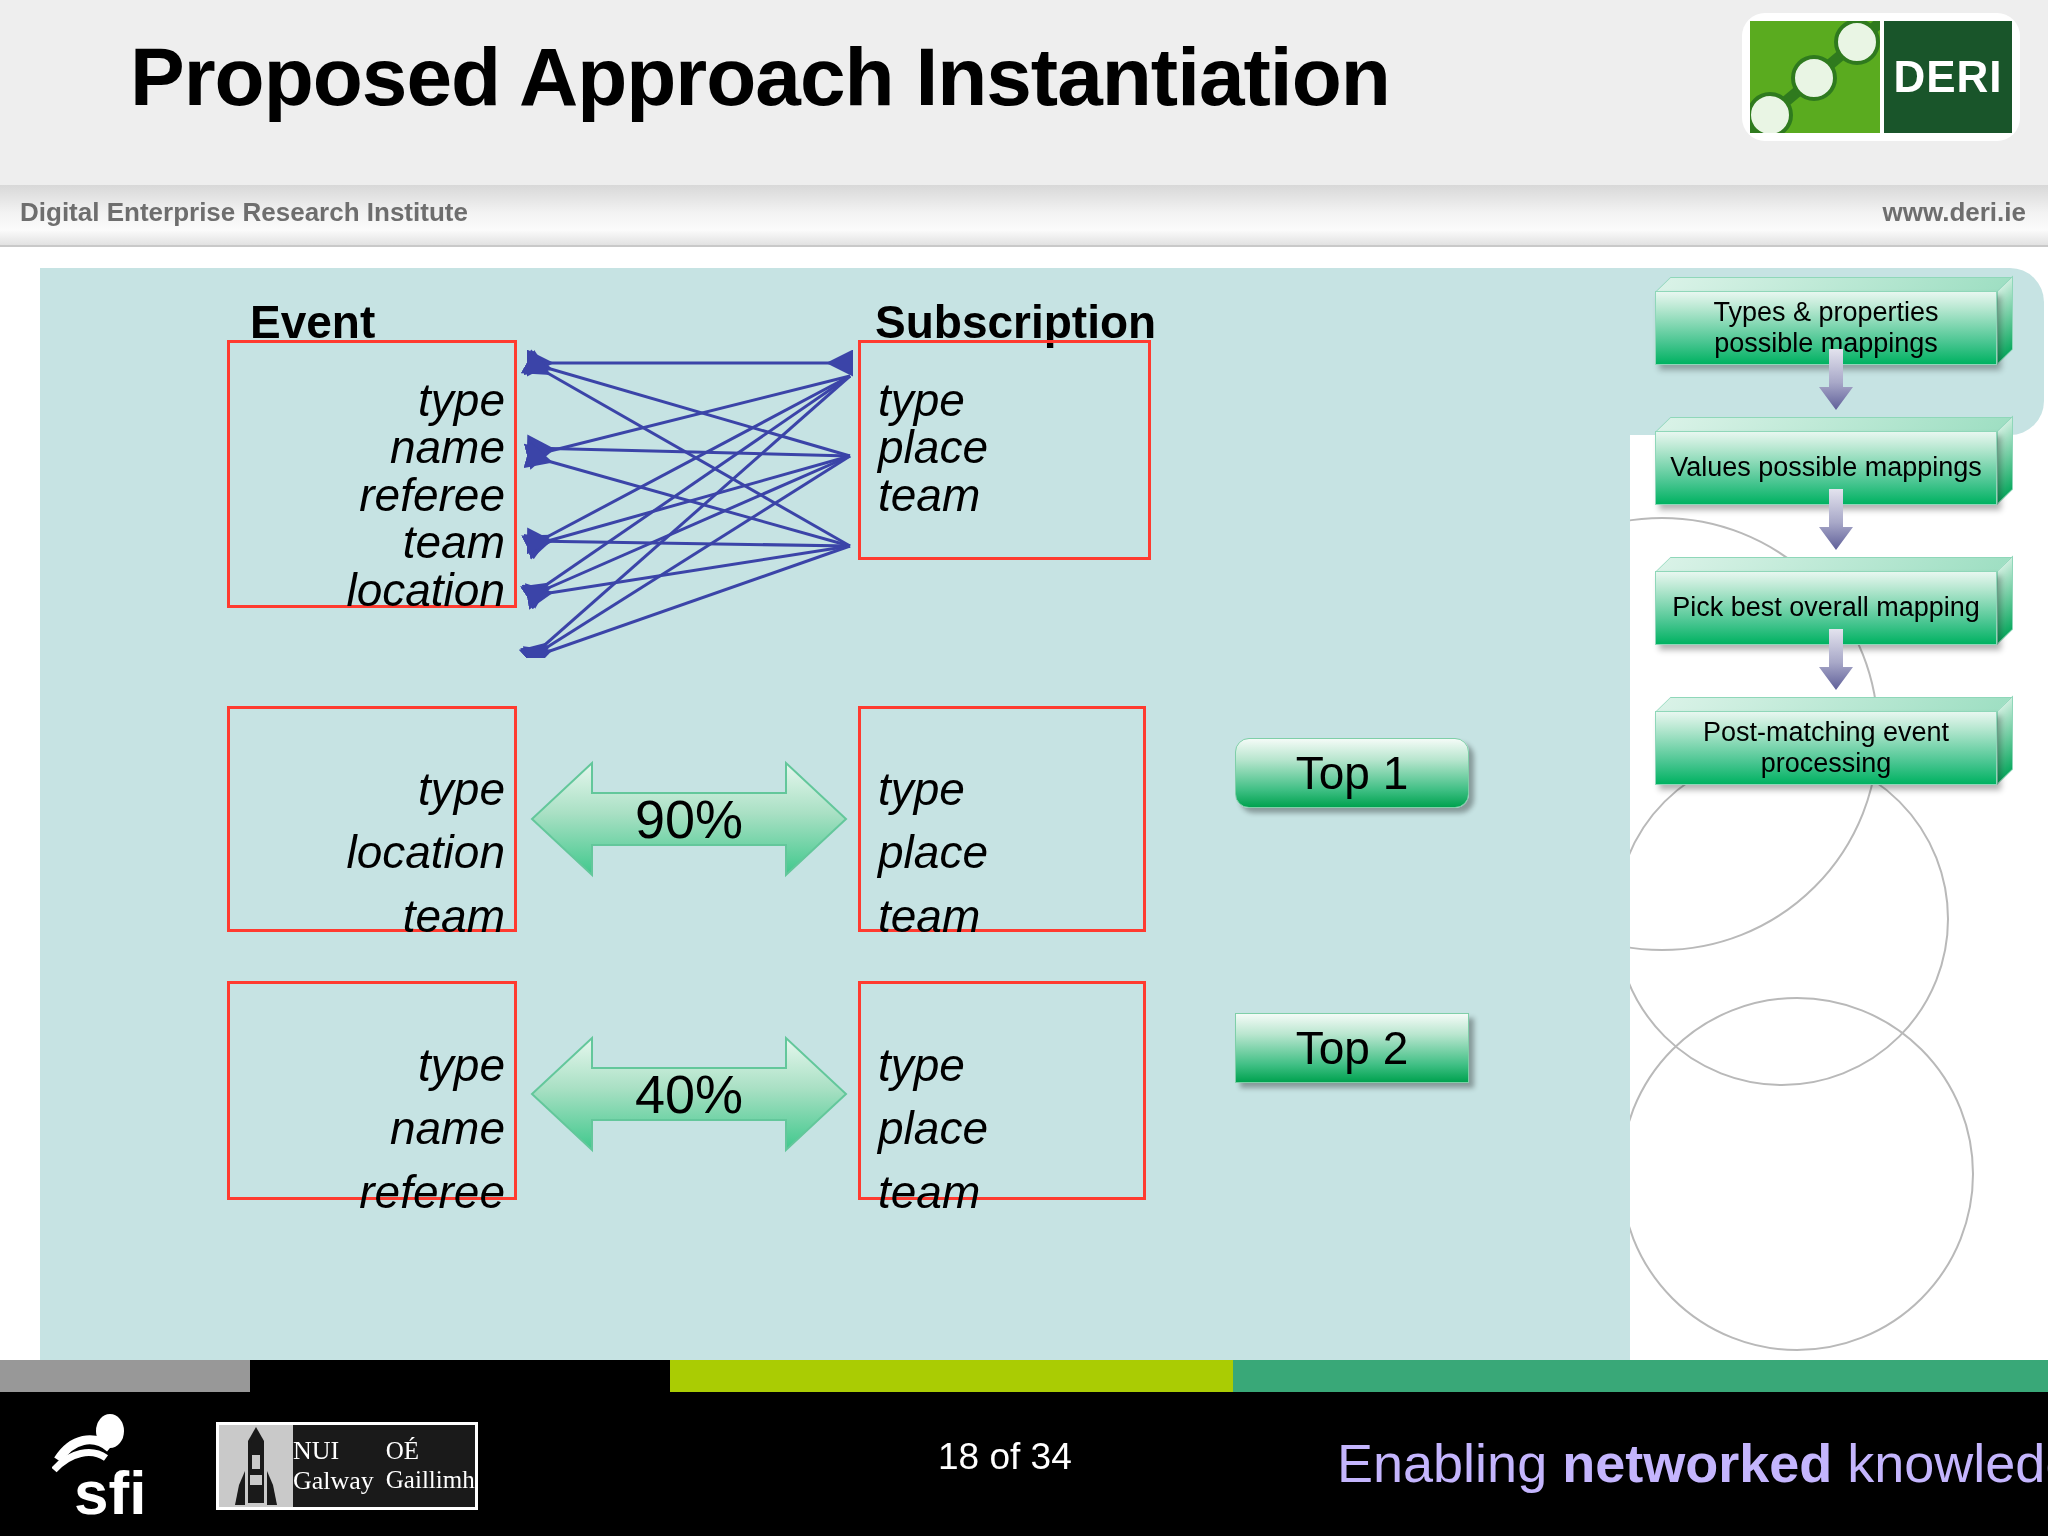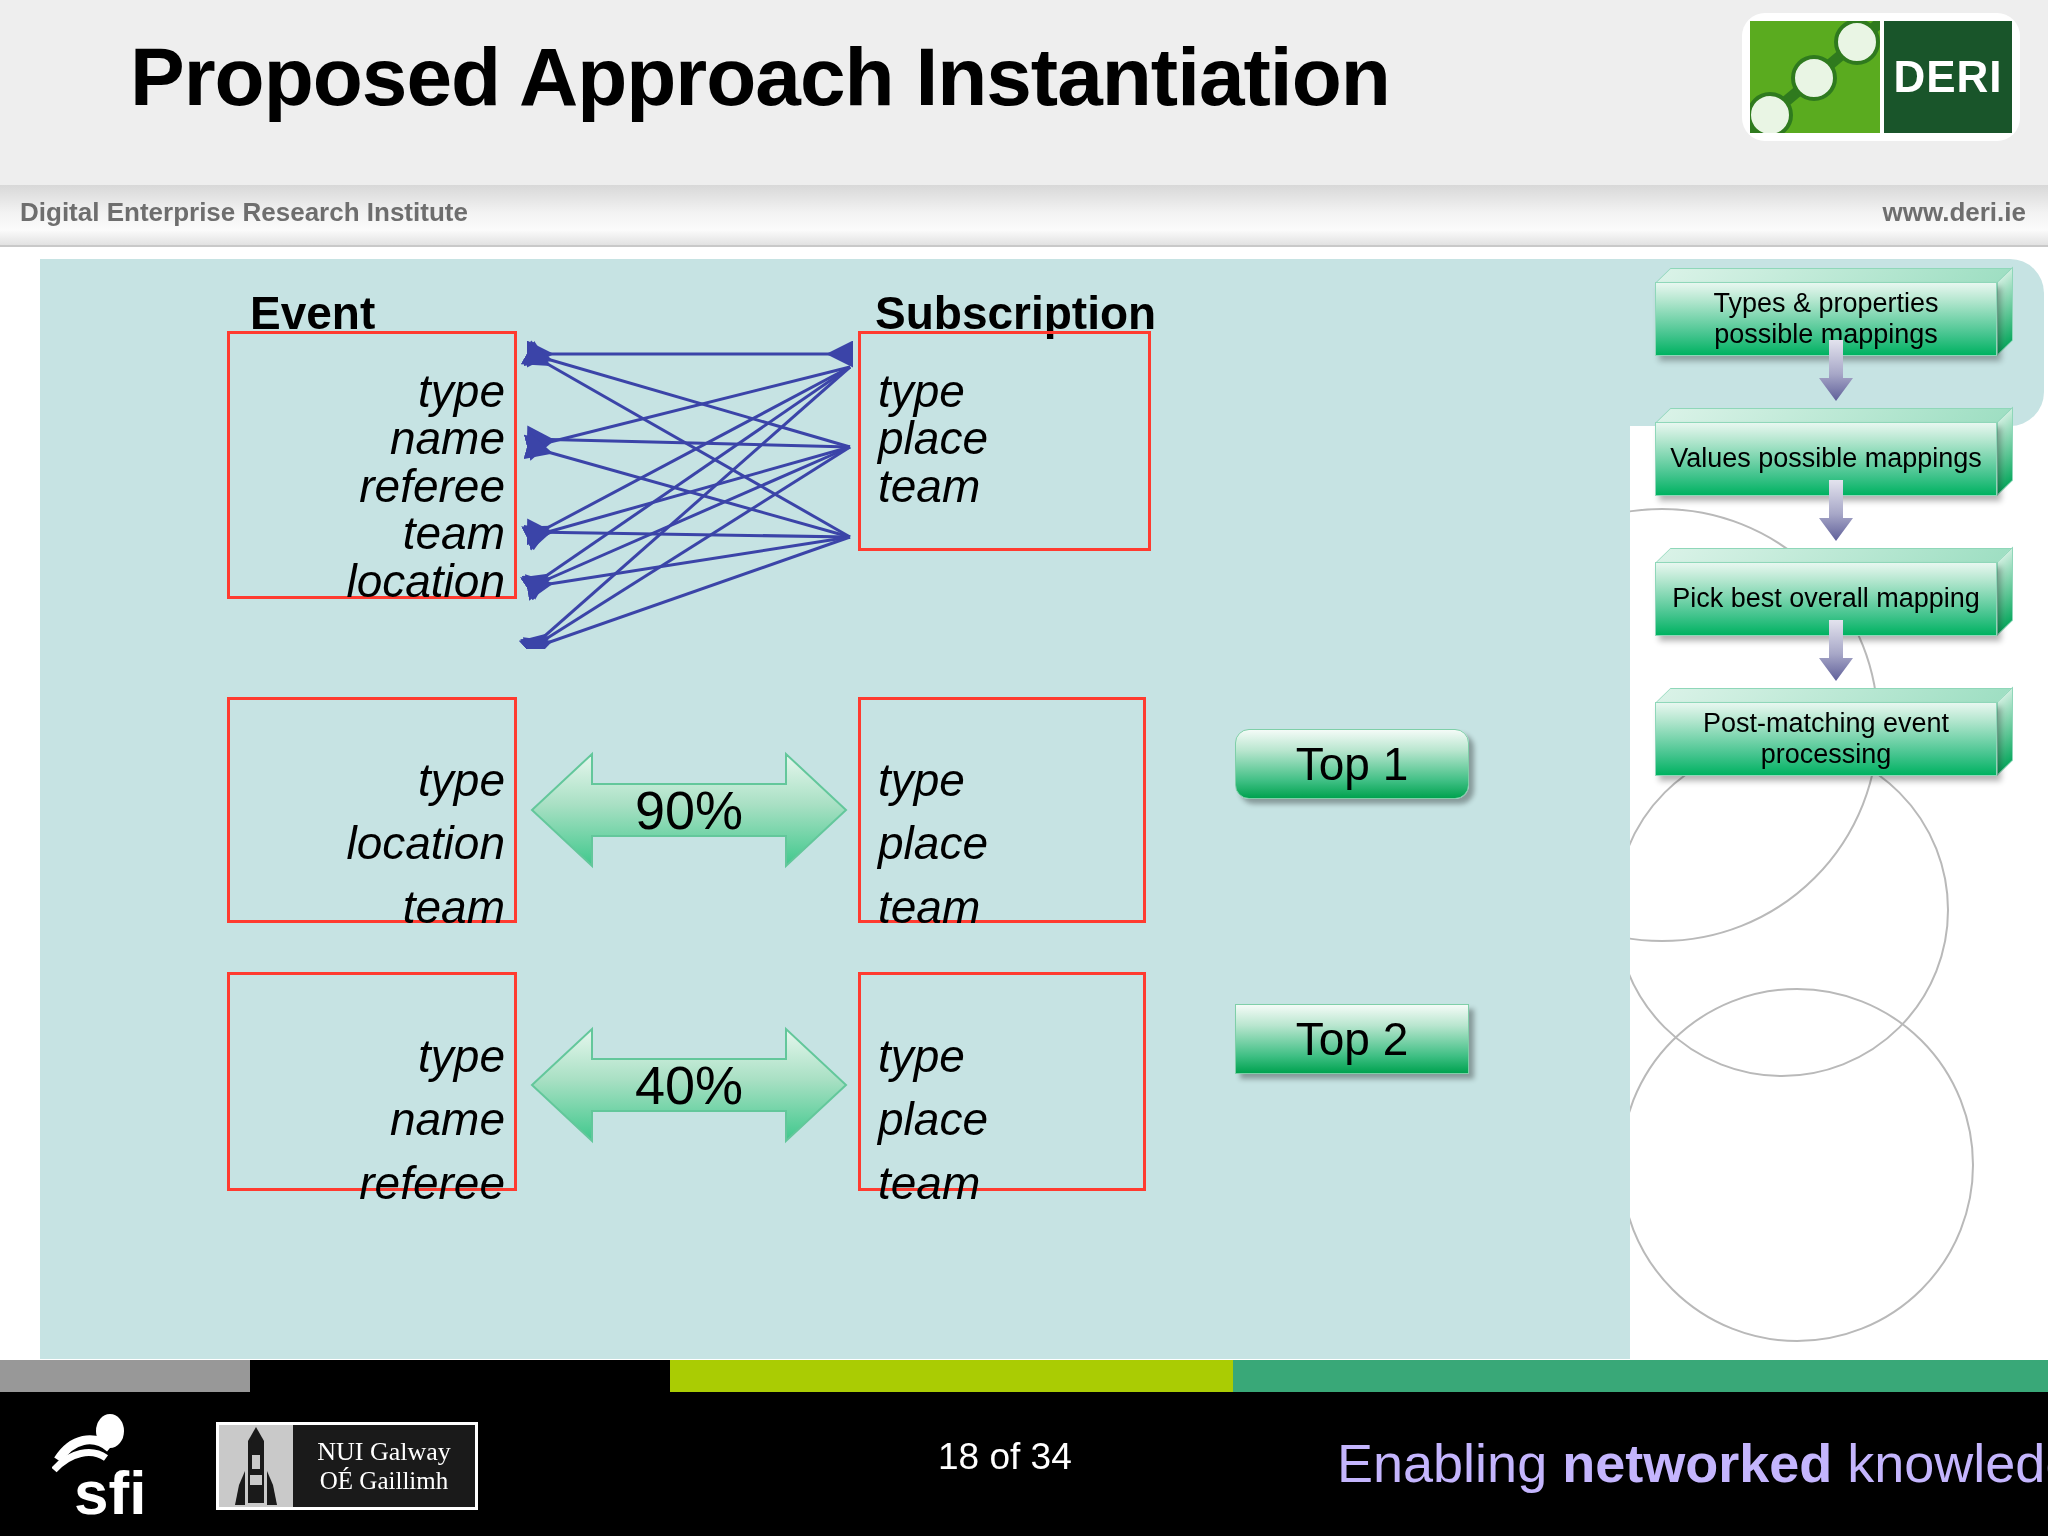--- a/index.html
+++ b/index.html
@@ -58,21 +58,21 @@
     position:absolute;left:20px;top:12px;
     font-size:26px;font-weight:bold;color:#6e6e6e;
   }
   #subheader-right{
     position:absolute;right:22px;top:12px;
     font-size:26px;font-weight:bold;color:#6e6e6e;
   }
 
   
   #canvas{
-    position:absolute;left:0;top:248px;width:2048px;height:1113px;
+    position:absolute;left:0;top:257px;width:2048px;height:1113px;
     background:#ffffff;
     overflow:hidden;
   }
 
   
   .deco-circle{
     position:absolute;border:2px solid #b9b9b9;border-radius:50%;
     background:transparent;
   }
 
@@ -207,21 +207,21 @@
     position:absolute;left:52px;top:22px;width:130px;height:104px;
   }
   #nui-logo{
     position:absolute;left:216px;top:30px;width:262px;height:88px;
     border:3px solid #ffffff;background:#1a1a1a;display:flex;box-sizing:border-box;
   }
   #nui-crest{
     width:74px;height:100%;background:#c9c9c9;position:relative;overflow:hidden;
   }
   #nui-text{
-    flex:1;display:flex;flex-direction:column;align-items:center;justify-content:center;
+    flex:1;display:flex;flex-direction:row;align-items:center;justify-content:center;
     color:#fff;font-family:"Liberation Serif", serif;line-height:1.15;
   }
   #nui-text .l1{font-size:26px;}
   #nui-text .l2{font-size:25px;}
   #page-indicator{
     position:absolute;left:938px;top:44px;
     color:#ffffff;font-size:37px;
   }
   #tagline{
     position:absolute;left:1337px;top:40px;

